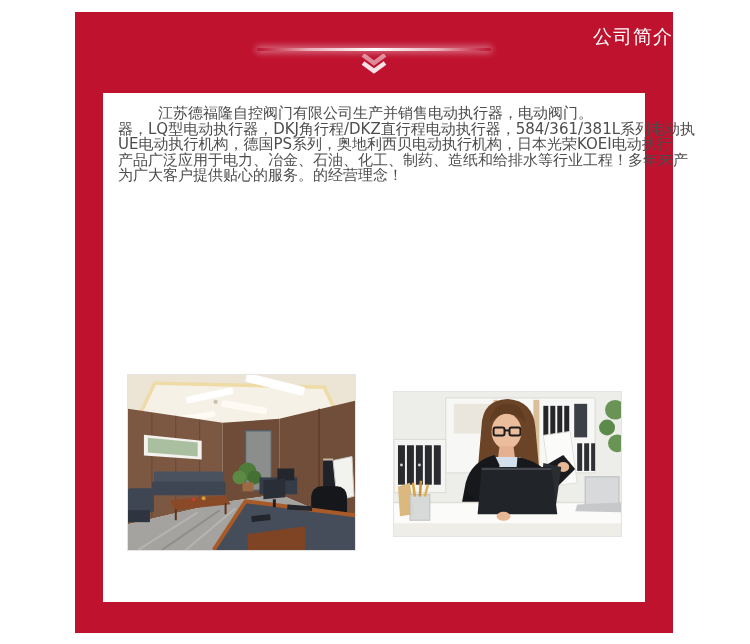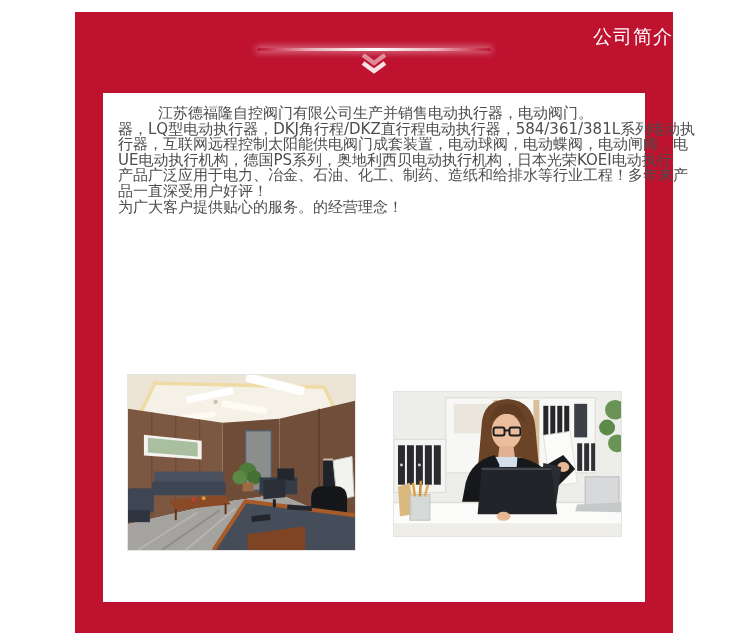--- a/index.html
+++ b/index.html
@@ -77,24 +77,22 @@
       <polyline points="4,1 15,9 26,1" fill="none" stroke="rgba(255,255,255,0.5)" stroke-width="4.5"></polyline>
       <polyline points="4,9 15,17 26,9" fill="none" stroke="rgba(255,255,255,0.88)" stroke-width="4.5"></polyline>
     </svg>
   </div>
 
   <div class="card">
 
     <div class="text-block">
       <p class="line center">江苏德福隆自控阀门有限公司生产并销售电动执行器，电动阀门。</p>
       <p class="line">器，LQ型电动执行器，DKJ角行程/DKZ直行程电动执行器，584/361/381L系列电动执</p>
-      <p class="line">行器，互联网远程控制太阳能供电阀门成套装置，电动球阀，电动蝶阀，电动闸阀，电</p>
       <p class="line">UE电动执行机构，德国PS系列，奥地利西贝电动执行机构，日本光荣KOEI电动执行</p>
       <p class="line">产品广泛应用于电力、冶金、石油、化工、制药、造纸和给排水等行业工程！多年来产</p>
-      <p class="line">品一直深受用户好评！</p>
       <p class="line">为广大客户提供贴心的服务。的经营理念！</p>
     </div>
 
     <figure class="photo photo-left">
       <svg viewBox="0 0 228 176" preserveAspectRatio="none" xmlns="http://www.w3.org/2000/svg">
         <rect width="228" height="176" fill="#efe9dd"></rect>
 
         <polygon points="0,0 228,0 228,30 160,46 60,46 0,34" fill="#ece5d6"></polygon>
         <polygon points="28,10 196,14 214,52 10,48" fill="none" stroke="#f0d9a0" stroke-width="7" opacity="0.9"></polygon>
         <polygon points="28,10 196,14 214,52 10,48" fill="#f6f1e6"></polygon>

